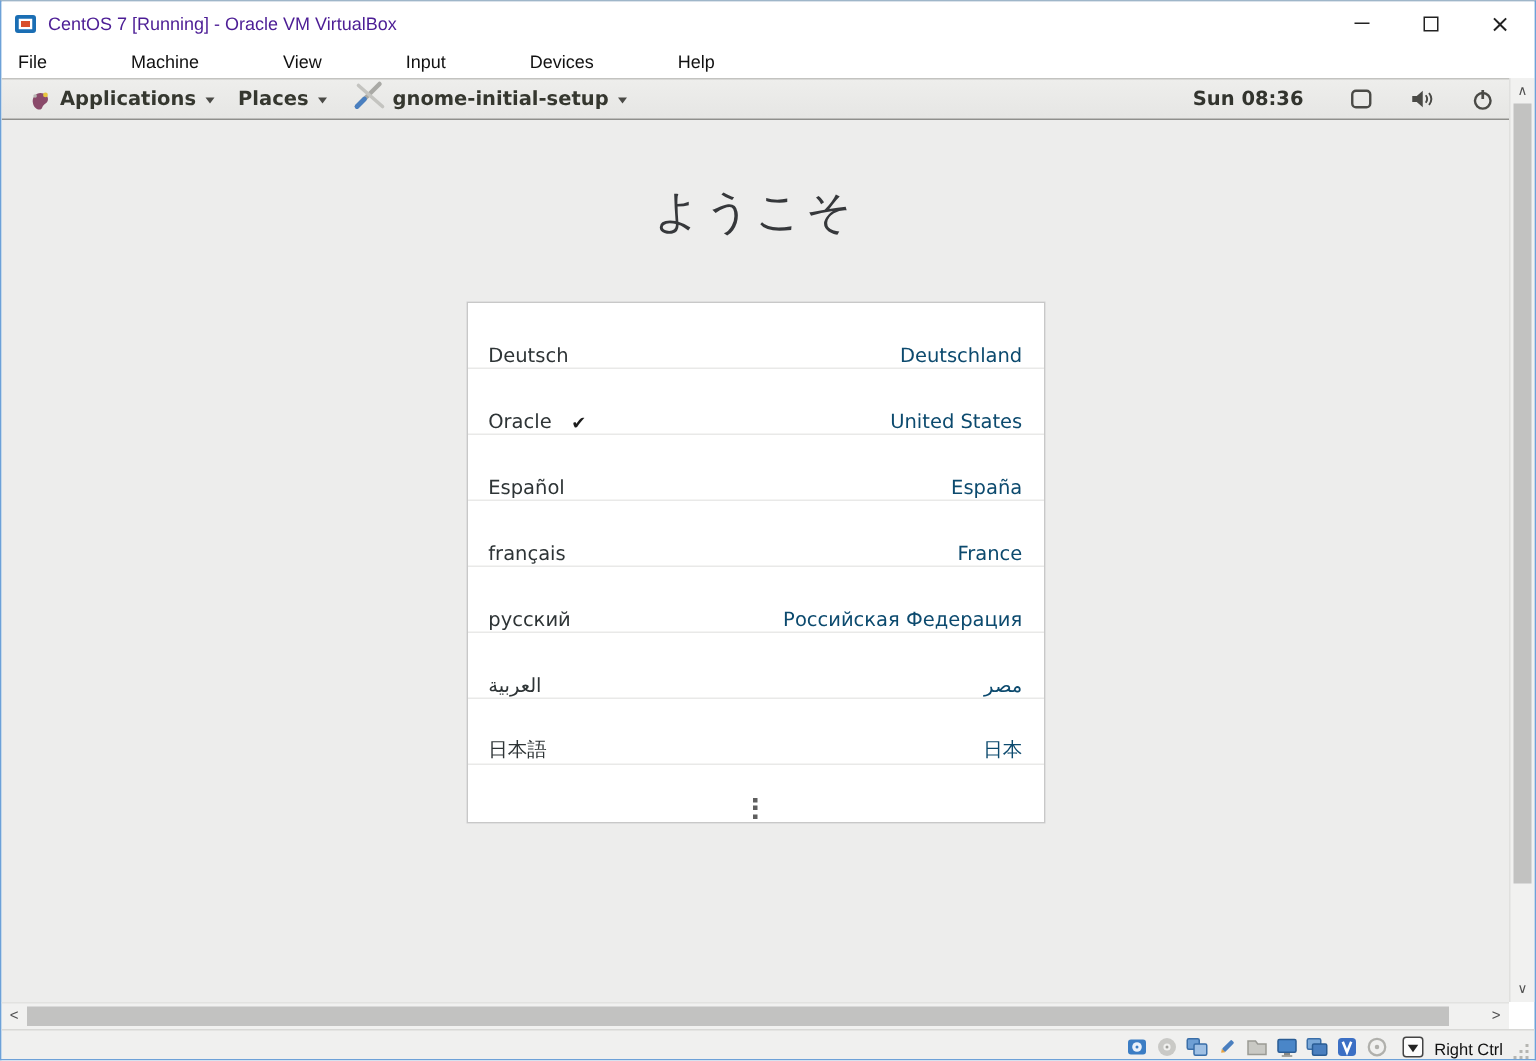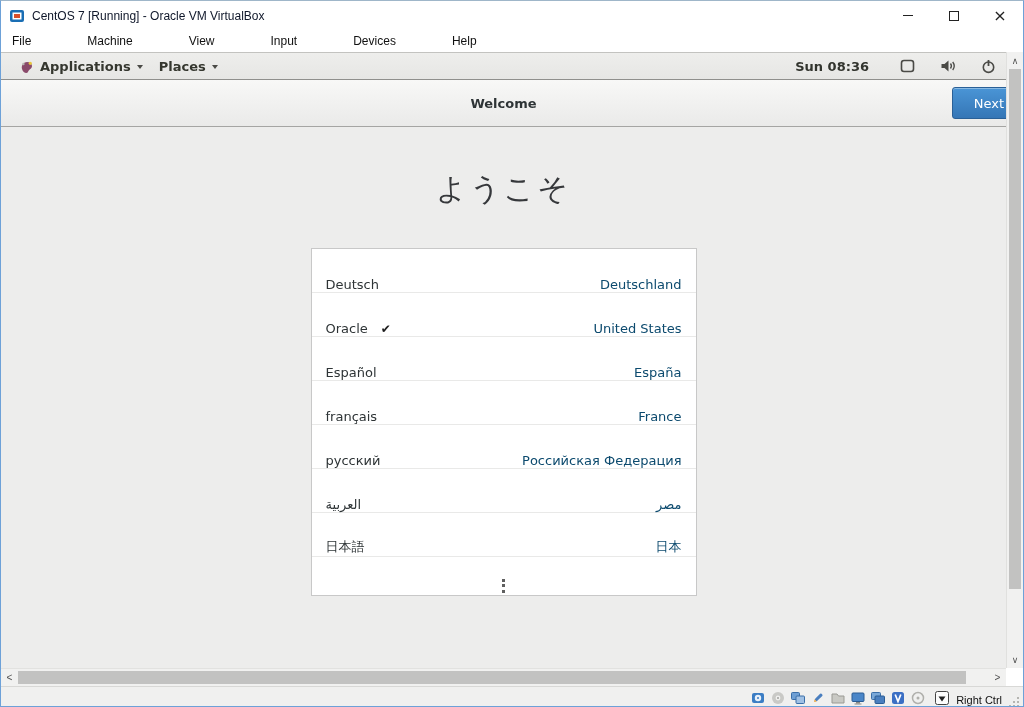--- a/index.html
+++ b/index.html
@@ -4,21 +4,21 @@
 <style>
   * { margin:0; padding:0; box-sizing:border-box; }
   html,body { width:1024px; height:707px; }
   body { font-family:"Liberation Sans", sans-serif; background:#fff; }
 
   .vbox-window { width:1024px; height:707px; border:1px solid #6da1d8; border-top-color:#9fb6c9;
                  display:flex; flex-direction:column; background:#fff; overflow:hidden; }
 
   
   .titlebar { height:29px; flex:0 0 29px; display:flex; align-items:center; background:#fff; padding-left:8px; }
-  .titlebar .title { font-size:12px; color:#0f172a; margin-left:7px; }
+  .titlebar .title { font-size:12px; color:#4c1d95; margin-left:7px; }
   .win-controls { margin-left:auto; display:flex; height:100%; }
   .win-btn { width:46px; height:100%; display:flex; align-items:center; justify-content:center; cursor:default; }
   .ctl-min i { display:block; width:10px; height:1px; background:#222; }
   .ctl-max i { display:block; width:10px; height:10px; border:1px solid #222; }
   .ctl-close { font-size:16px; color:#222; font-family:"DejaVu Sans",sans-serif; }
 
   
   .menubar { height:22px; flex:0 0 22px; display:flex; align-items:center; background:#fff; padding-left:2px;gap:38px; }
   .menu-item { font-size:12px; color:#111; padding:3px 9px; }
 
@@ -131,20 +131,33 @@
                 <circle cx="4.4" cy="5" r="1.2" fill="#b8b8b4"></circle>
               </svg>
           </span>
           <span>Applications</span>
           <span class="caret"></span>
         </div>
         <div class="tb-menu">
           <span>Places</span>
           <span class="caret"></span>
         </div>
+        <div class="tb-menu">
+          <span class="tb-icon tools-icon">
+            <svg width="24" height="22">
+                <g stroke-linecap="round">
+                  <line x1="4" y1="19" x2="19" y2="4" stroke="#a9a9a5" stroke-width="3"></line>
+                  <line x1="5" y1="5" x2="21" y2="19" stroke="#c4c4c0" stroke-width="2.4"></line>
+                  <line x1="4" y1="19" x2="9" y2="14" stroke="#4a7fbf" stroke-width="3.2"></line>
+                </g>
+              </svg>
+          </span>
+          <span>gnome-initial-setup</span>
+          <span class="caret"></span>
+        </div>
         <div class="tb-right">
           <span class="tb-clock">Sun 08:36</span>
           <span class="tb-icon">
             <svg width="15" height="14">
                 <rect x="1.5" y="1.5" width="12" height="11" rx="2.5" fill="none" stroke="#4a4a46" stroke-width="1.6"></rect>
               </svg>
           </span>
           <span class="tb-icon">
             <svg width="16" height="14">
                 <path d="M1.5 5h3l4-3.5v11L4.5 9h-3z" fill="#4a4a46"></path>
@@ -154,24 +167,20 @@
           </span>
           <span class="tb-icon">
             <svg width="15" height="15">
                 <circle cx="7.5" cy="8.2" r="5.2" stroke="#4a4a46" stroke-width="1.6" fill="none"></circle>
                 <line x1="7.5" y1="1" x2="7.5" y2="7" stroke="#4a4a46" stroke-width="1.8"></line>
               </svg>
           </span>
         </div>
       </div>
 
-      <div class="headerbar">
-        <span class="header-title">Welcome</span>
-        <div class="next-btn">Next</div>
-      </div>
 
       <div class="content">
         <div class="welcome-heading">ようこそ</div>
 
         <div class="lang-list">
           <div class="lang-row">
             <span class="lang-name">Deutsch</span>
             <span class="region">Deutschland</span>
           </div>
           <div class="lang-row">

